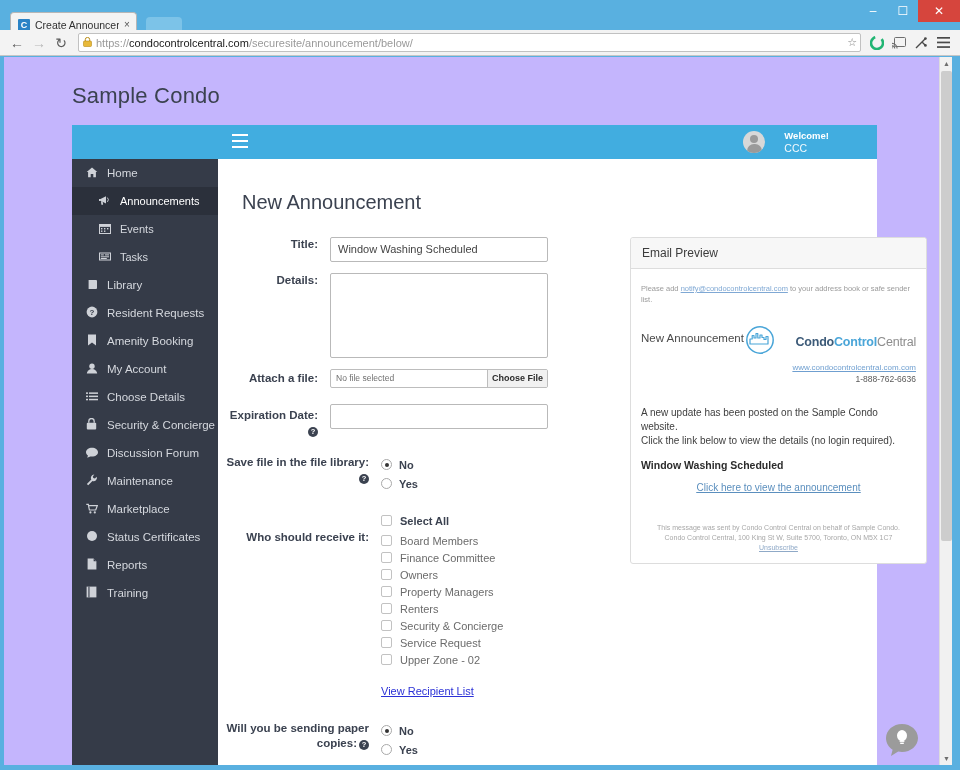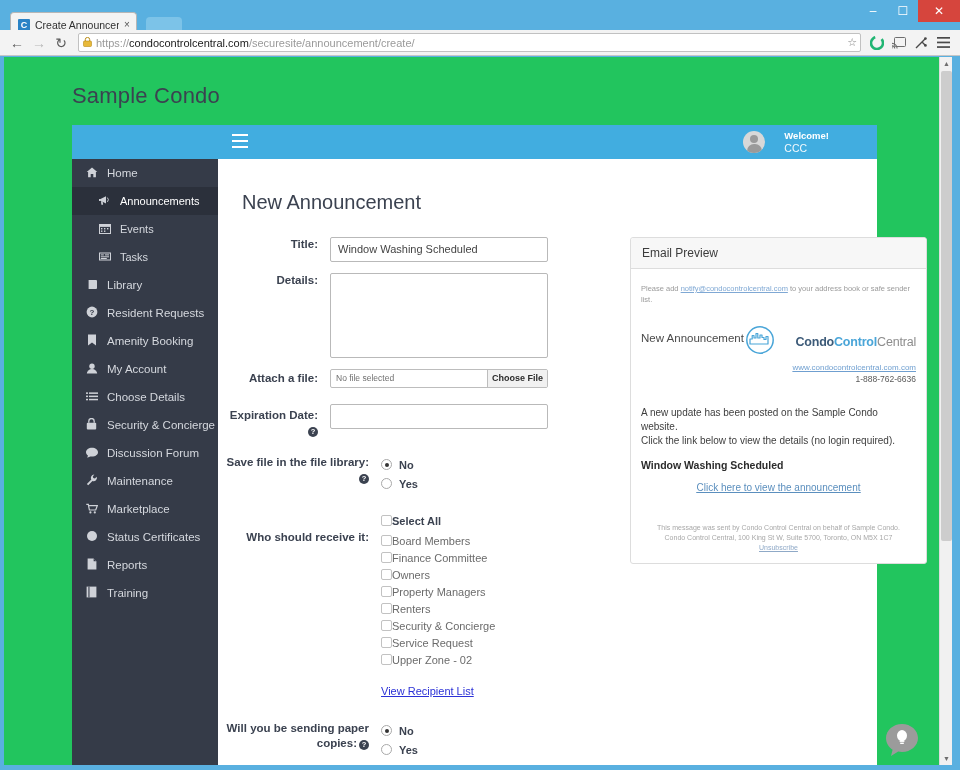--- a/index.html
+++ b/index.html
@@ -100,21 +100,21 @@
   }
   .scroll-up { top: 0; }
   .scroll-down { bottom: 0; }
   .scroll-thumb {
     position: absolute; left: 1px; top: 14px; width: 11px; height: 470px;
     background: #cdcdcd; border-radius: 2px;
   }
 
   #page {
     position: absolute; left: 0; top: 0; width: 935px; height: 708px;
-    background: #22c55e;
+    background: #c4b5fd;
   }
 
   .site-title {
     position: absolute; left: 68px; top: 26px;
     font-size: 22px; color: #3b4250; font-weight: normal;
     letter-spacing: .2px;
   }
 
   
   .app {
@@ -214,21 +214,21 @@
   .radio-row { display: flex; align-items: center; gap: 7px; height: 19px; }
   .radio {
     width: 11px; height: 11px; border-radius: 50%; border: 1px solid #a9a9a9;
     background: #fff; position: relative; flex: 0 0 11px;
   }
   .radio.on::after {
     content: ''; position: absolute; left: 2.5px; top: 2.5px;
     width: 4px; height: 4px; border-radius: 50%; background: #333;
   }
   .radio-lab { font-size: 11px; color: #3b4250; font-weight: bold; }
-  .check-row { display: flex; align-items: center; gap: 0; height: 15px; }
+  .check-row { display: flex; align-items: center; gap: 8px; height: 15px; }
   .cbox {
     width: 11px; height: 11px; border: 1px solid #c2c2c2; background: #fff;
     border-radius: 2px; flex: 0 0 11px;
   }
   .check-lab { font-size: 11px; color: #6b6b6b; }
   .check-row.all .check-lab { color: #3b4250; font-weight: bold; }
   .reclink {
     font-size: 11px; color: #2b31d6; text-decoration: underline;
     display: inline-block;
   }
@@ -305,21 +305,21 @@
     <div class="nav-btn">←</div>
     <div class="nav-btn disabled">→</div>
     <div class="nav-btn">↻</div>
     <div class="omnibox">
       <span class="lock-icon">
         <svg width="9" height="10" viewBox="0 0 9 10">
             <rect x="0.5" y="4" width="8" height="5.5" rx="1" fill="#e8b93a" stroke="#b88c16" stroke-width="0.6"></rect>
             <path d="M2.3 4V2.6a2.2 2.2 0 0 1 4.4 0V4" fill="none" stroke="#b88c16" stroke-width="1"></path>
           </svg>
       </span>
-      <span class="url"><span class="scheme">https://</span><b>condocontrolcentral.com</b><span>/securesite/announcement/create/</span></span>
+      <span class="url"><span class="scheme">https://</span><b>condocontrolcentral.com</b><span>/securesite/announcement/below/</span></span>
       <span class="star-btn">☆</span>
     </div>
     <div class="tb-icon">
       <svg width="14" height="14" viewBox="0 0 14 14">
           <circle cx="7" cy="7" r="6" fill="none" stroke="#21b573" stroke-width="2.6" stroke-dasharray="30 8" transform="rotate(-40 7 7)"></circle>
         </svg>
     </div>
     <div class="tb-icon">
       <svg width="14" height="12" viewBox="0 0 14 12">
           <rect x="2.5" y="0.5" width="11" height="9" rx="1" fill="none" stroke="#6d6d6d"></rect>

